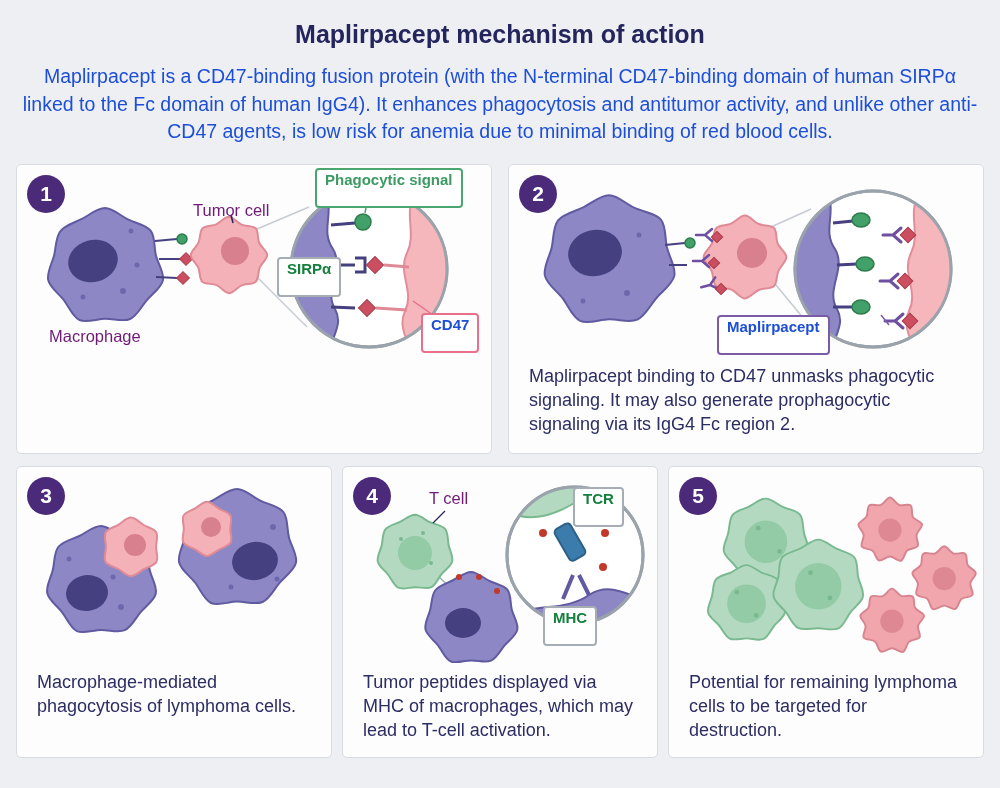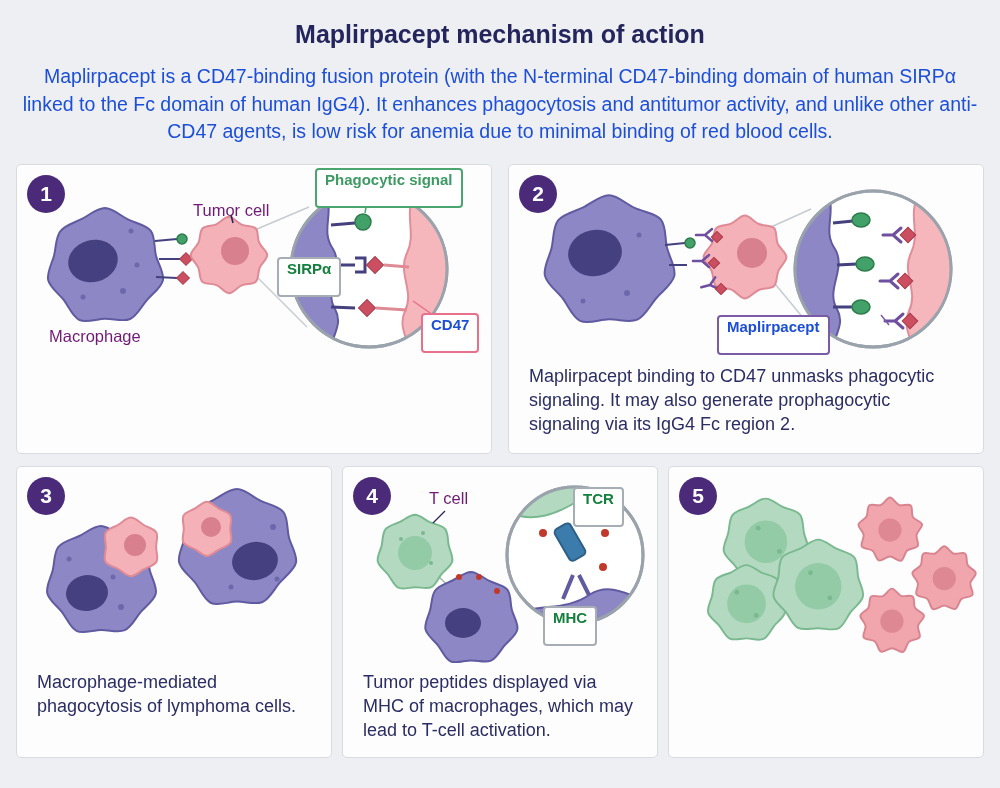--- a/index.html
+++ b/index.html
@@ -304,15 +304,16 @@
               <circle cx="166" cy="132" r="2.5"></circle>
           </g>
           <path fill="#f1a6ad" stroke="#d8848f" stroke-width="2" d="M 228.0 28.4 C 231.1 28.4, 233.9 34.7, 237.4 36.1 C 241.0 37.4, 247.0 34.4, 249.4 36.5 C 251.8 38.5, 249.7 45.1, 251.6 48.4 C 253.6 51.6, 260.5 53.1, 261.1 56.2 C 261.7 59.2, 256.2 63.1, 255.5 66.8 C 254.7 70.6, 258.2 75.8, 256.6 78.5 C 255.0 81.2, 248.6 80.6, 245.7 83.1 C 242.9 85.7, 242.4 92.5, 239.5 93.6 C 236.5 94.6, 231.8 89.3, 228.0 89.3 C 224.2 89.3, 219.6 94.3, 216.6 93.3 C 213.6 92.3, 213.0 85.8, 210.1 83.4 C 207.1 81.0, 200.4 81.6, 198.9 78.8 C 197.4 76.0, 201.4 70.5, 200.8 66.8 C 200.3 63.0, 195.0 59.4, 195.5 56.3 C 196.0 53.1, 202.0 51.3, 203.8 48.0 C 205.7 44.8, 204.1 38.5, 206.6 36.5 C 209.0 34.5, 215.0 37.4, 218.6 36.1 C 222.1 34.7, 224.9 28.4, 228.0 28.4 Z"></path>
           <circle cx="228" cy="62" r="12" fill="#dd8893"></circle>
           <path fill="#f1a6ad" stroke="#d8848f" stroke-width="2" d="M 284.0 78.7 C 287.1 78.7, 289.8 84.8, 293.4 86.1 C 297.0 87.3, 303.1 84.3, 305.6 86.3 C 308.1 88.3, 306.3 94.7, 308.2 98.0 C 310.0 101.4, 316.0 103.2, 316.5 106.3 C 317.0 109.4, 311.5 113.0, 310.9 116.7 C 310.3 120.5, 314.6 126.1, 313.1 128.8 C 311.6 131.5, 304.7 130.7, 301.7 133.1 C 298.8 135.6, 298.3 142.2, 295.4 143.3 C 292.4 144.4, 287.8 139.9, 284.0 139.9 C 280.2 139.9, 275.4 144.7, 272.5 143.6 C 269.6 142.4, 269.3 135.4, 266.5 132.9 C 263.6 130.4, 257.0 131.2, 255.4 128.5 C 253.8 125.8, 257.5 120.5, 256.8 116.8 C 256.1 113.1, 250.7 109.3, 251.2 106.2 C 251.7 103.1, 258.0 101.4, 259.8 98.0 C 261.7 94.7, 259.9 88.3, 262.4 86.3 C 264.9 84.3, 271.0 87.3, 274.6 86.1 C 278.2 84.8, 280.9 78.7, 284.0 78.7 Z"></path>
           <circle cx="284" cy="112" r="12" fill="#dd8893"></circle>
           <path fill="#f1a6ad" stroke="#d8848f" stroke-width="2" d="M 230.0 122.4 C 233.2 122.4, 236.0 128.4, 239.5 129.8 C 243.1 131.1, 249.0 128.4, 251.4 130.5 C 253.8 132.6, 252.0 138.9, 253.9 142.2 C 255.8 145.5, 262.6 147.1, 263.1 150.2 C 263.6 153.3, 257.6 157.0, 256.9 160.7 C 256.1 164.5, 260.1 169.8, 258.6 172.5 C 257.1 175.2, 250.6 174.6, 247.7 177.1 C 244.9 179.7, 244.4 186.4, 241.5 187.6 C 238.5 188.7, 233.8 183.9, 230.0 183.9 C 226.2 183.9, 221.5 188.5, 218.6 187.3 C 215.7 186.1, 215.4 179.3, 212.5 176.9 C 209.5 174.5, 202.5 175.5, 200.9 172.8 C 199.3 170.1, 203.4 164.5, 202.8 160.8 C 202.3 157.0, 197.0 153.4, 197.5 150.3 C 198.0 147.1, 204.0 145.3, 205.8 142.1 C 207.7 138.8, 206.1 132.5, 208.6 130.5 C 211.0 128.5, 217.0 131.4, 220.6 130.1 C 224.1 128.7, 226.8 122.4, 230.0 122.4 Z"></path>
           <circle cx="230" cy="156" r="12" fill="#dd8893"></circle>
         </svg>
       </div>
+      <p class="caption">Potential for remaining lymphoma cells to be targeted for destruction.</p>
     </div>
   </div>
 </div>
 
 </body></html>

